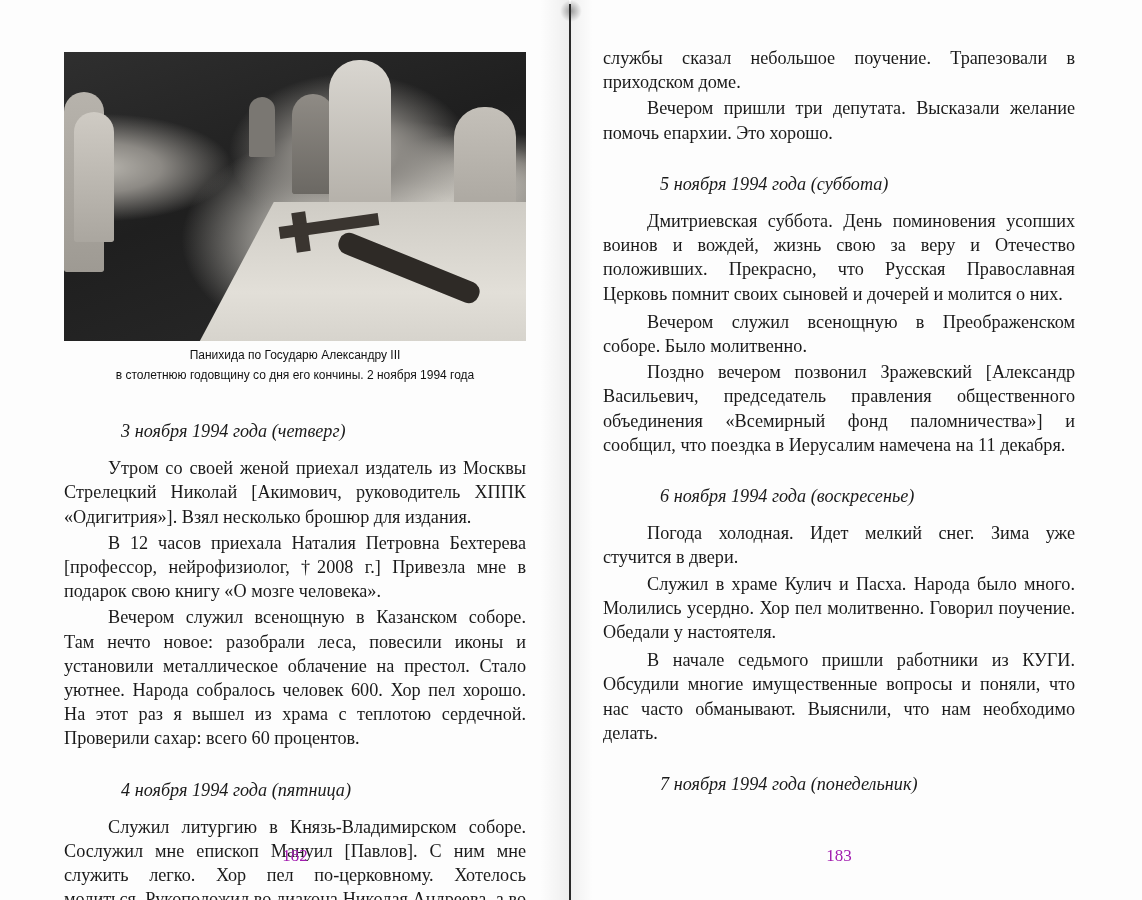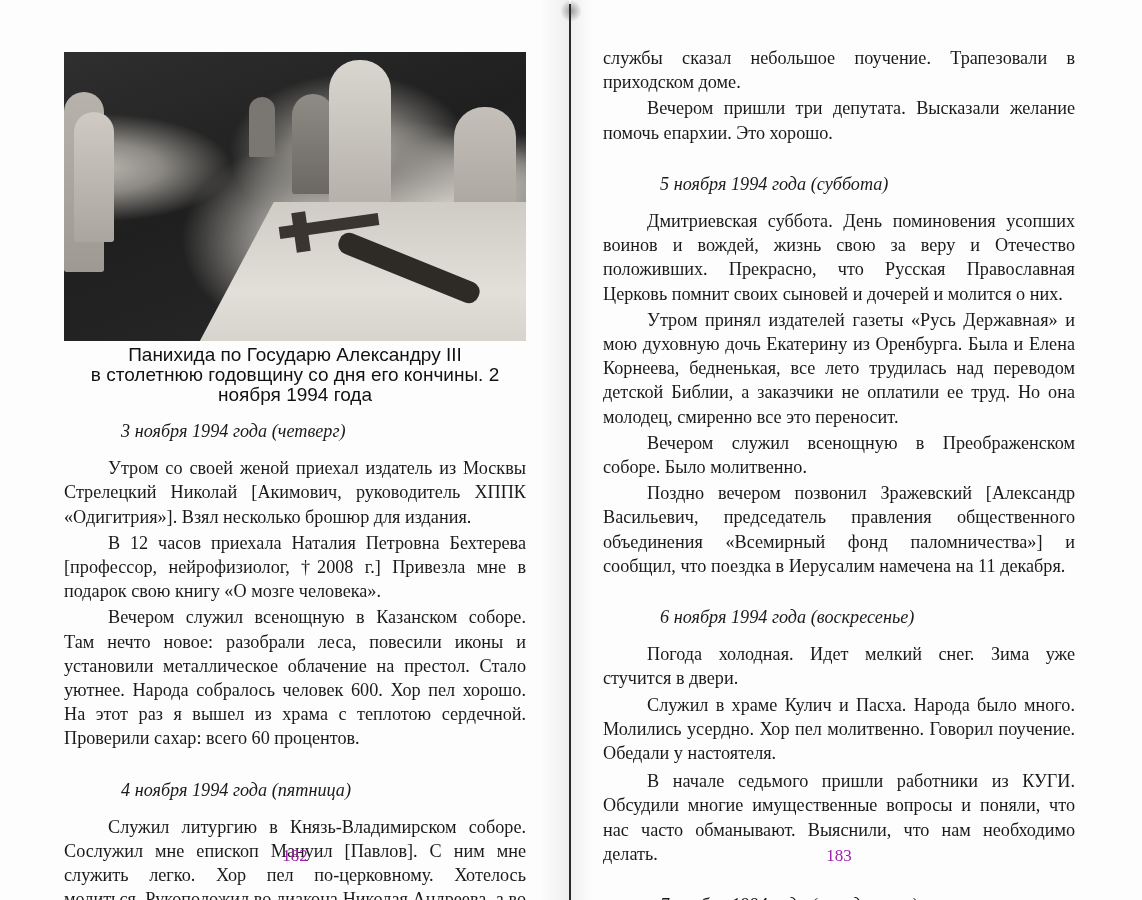--- a/index.html
+++ b/index.html
@@ -121,21 +121,21 @@
       border-radius: 30px 30px 4px 4px;
     }
 
     .caption {
       position: absolute;
       left: 0;
       top: 345px;
       width: 462px;
       text-align: center;
       font-family: "Liberation Sans", "DejaVu Sans", sans-serif;
-      font-size: 19px;
+      font-size: 12px;
       line-height: 20px;
       color: #111;
     }
 
     .text {
       position: absolute;
       left: 0;
       width: 100%;
       font-size: 18.2px;
       line-height: 24.2px;
@@ -209,21 +209,20 @@
   <div class="page page-right">
     <div class="text" style="top:46px;">
       <p style="text-indent:0;">службы сказал небольшое поучение. Трапезовали в приходском доме.</p>
       <div class="gap-small"></div>
       <p>Вечером пришли три депутата. Высказали желание помочь епархии. Это хорошо.</p>
       <div class="gap-large"></div>
 
       <div class="date">5 ноября 1994 года (суббота)</div>
       <p>Дмитриевская суббота. День поминовения усопших воинов и вождей, жизнь свою за веру и Отечество положивших. Прекрасно, что Русская Православная Церковь помнит своих сыновей и дочерей и молится о них.</p>
       <div class="gap-small"></div>
-      <p>Утром принял издателей газеты «Русь Державная» и мою духовную дочь Екатерину из Оренбурга. Была и Елена Корнеева, бедненькая, все лето трудилась над переводом детской Библии, а заказчики не оплатили ее труд. Но она молодец, смиренно все это переносит.</p>
       <div class="gap-small"></div>
       <p>Вечером служил всенощную в Преображенском соборе. Было молитвенно.</p>
       <div class="gap-small"></div>
       <p>Поздно вечером позвонил Зражевский [Александр Васильевич, председатель правления общественного объединения «Всемирный фонд паломничества»] и сообщил, что поездка в Иерусалим намечена на 11 декабря.</p>
       <div class="gap-large"></div>
 
       <div class="date">6 ноября 1994 года (воскресенье)</div>
       <p>Погода холодная. Идет мелкий снег. Зима уже стучится в двери.</p>
       <div class="gap-small"></div>
       <p>Служил в храме Кулич и Пасха. Народа было много. Молились усердно. Хор пел молитвенно. Говорил поучение. Обедали у настоятеля.</p>

